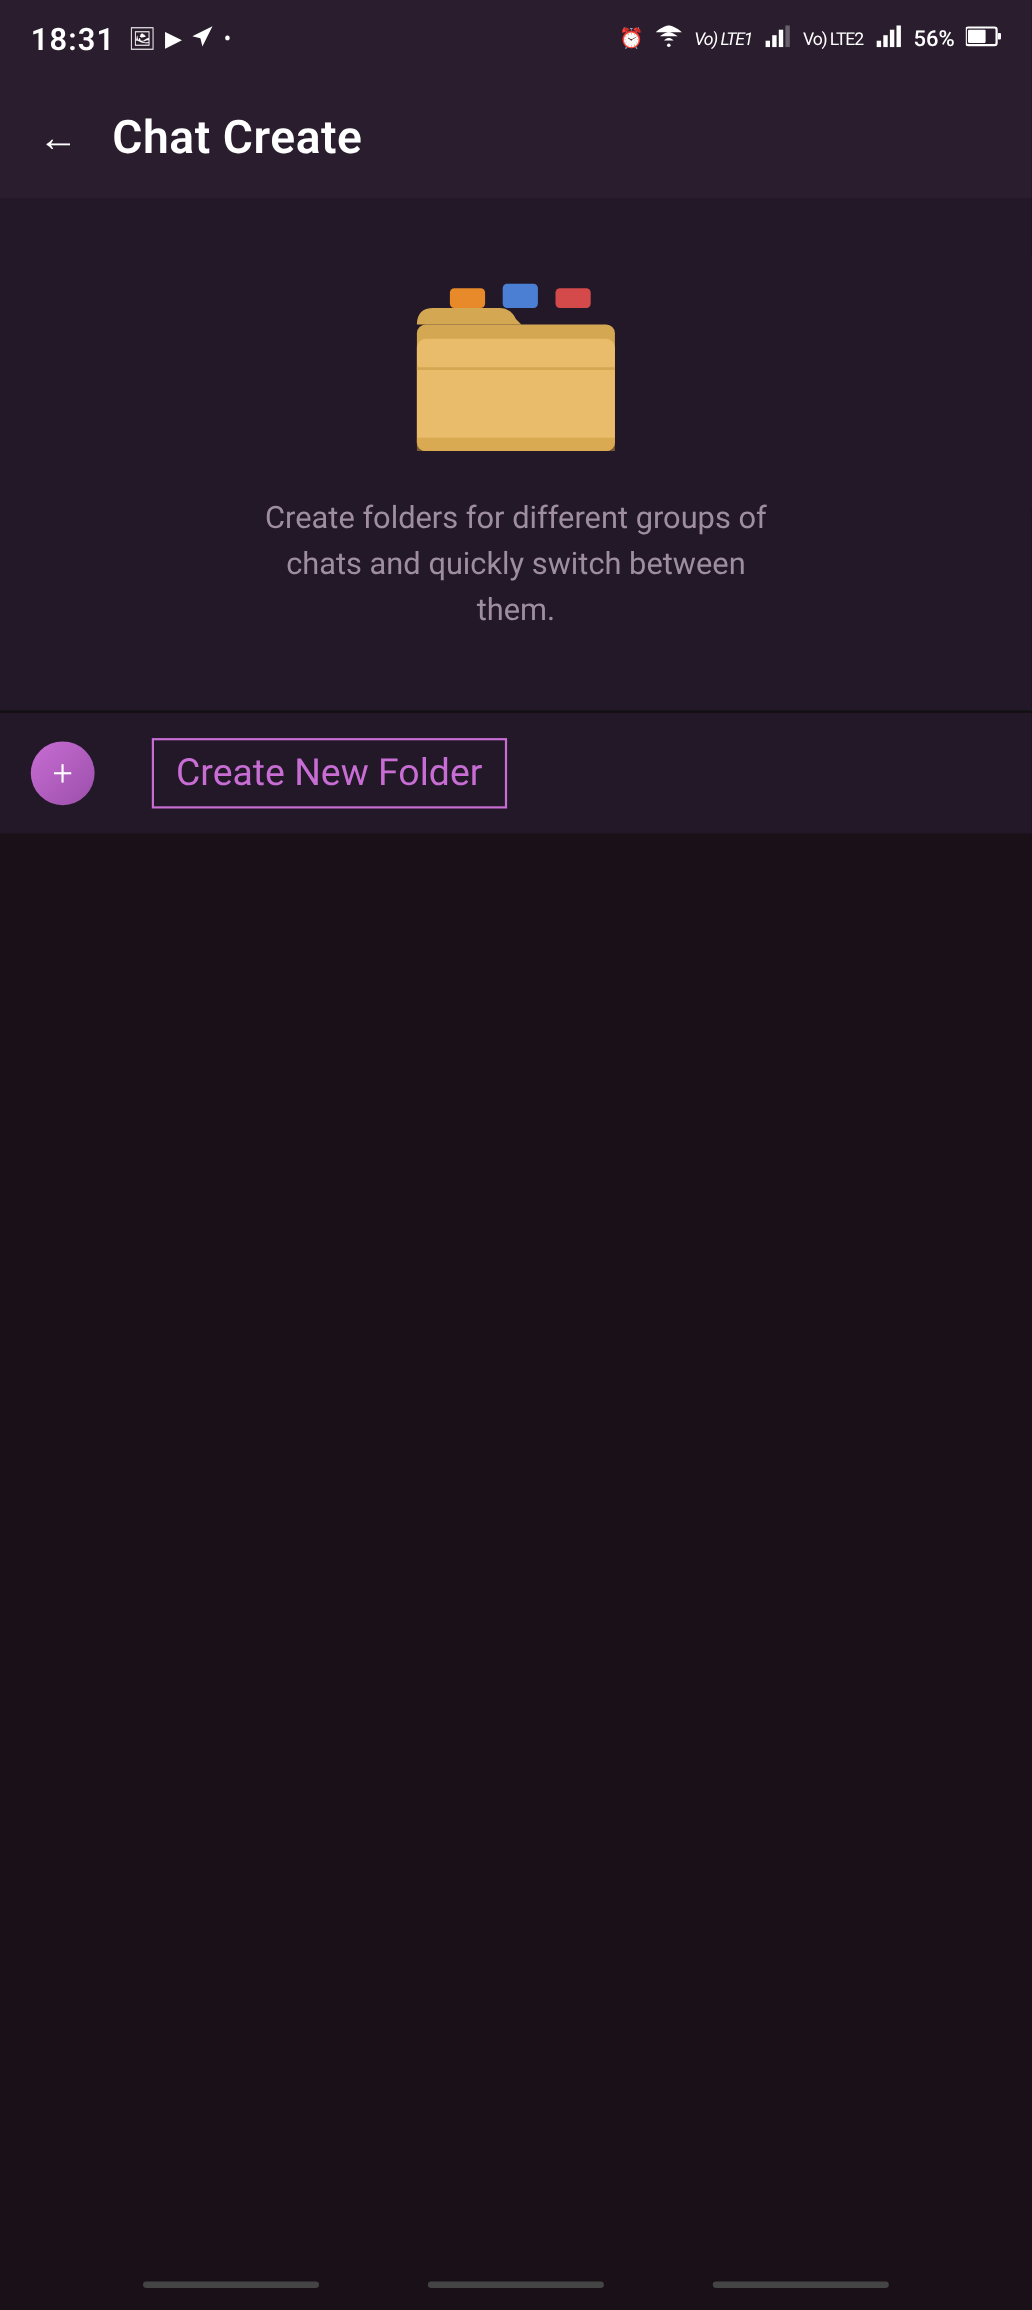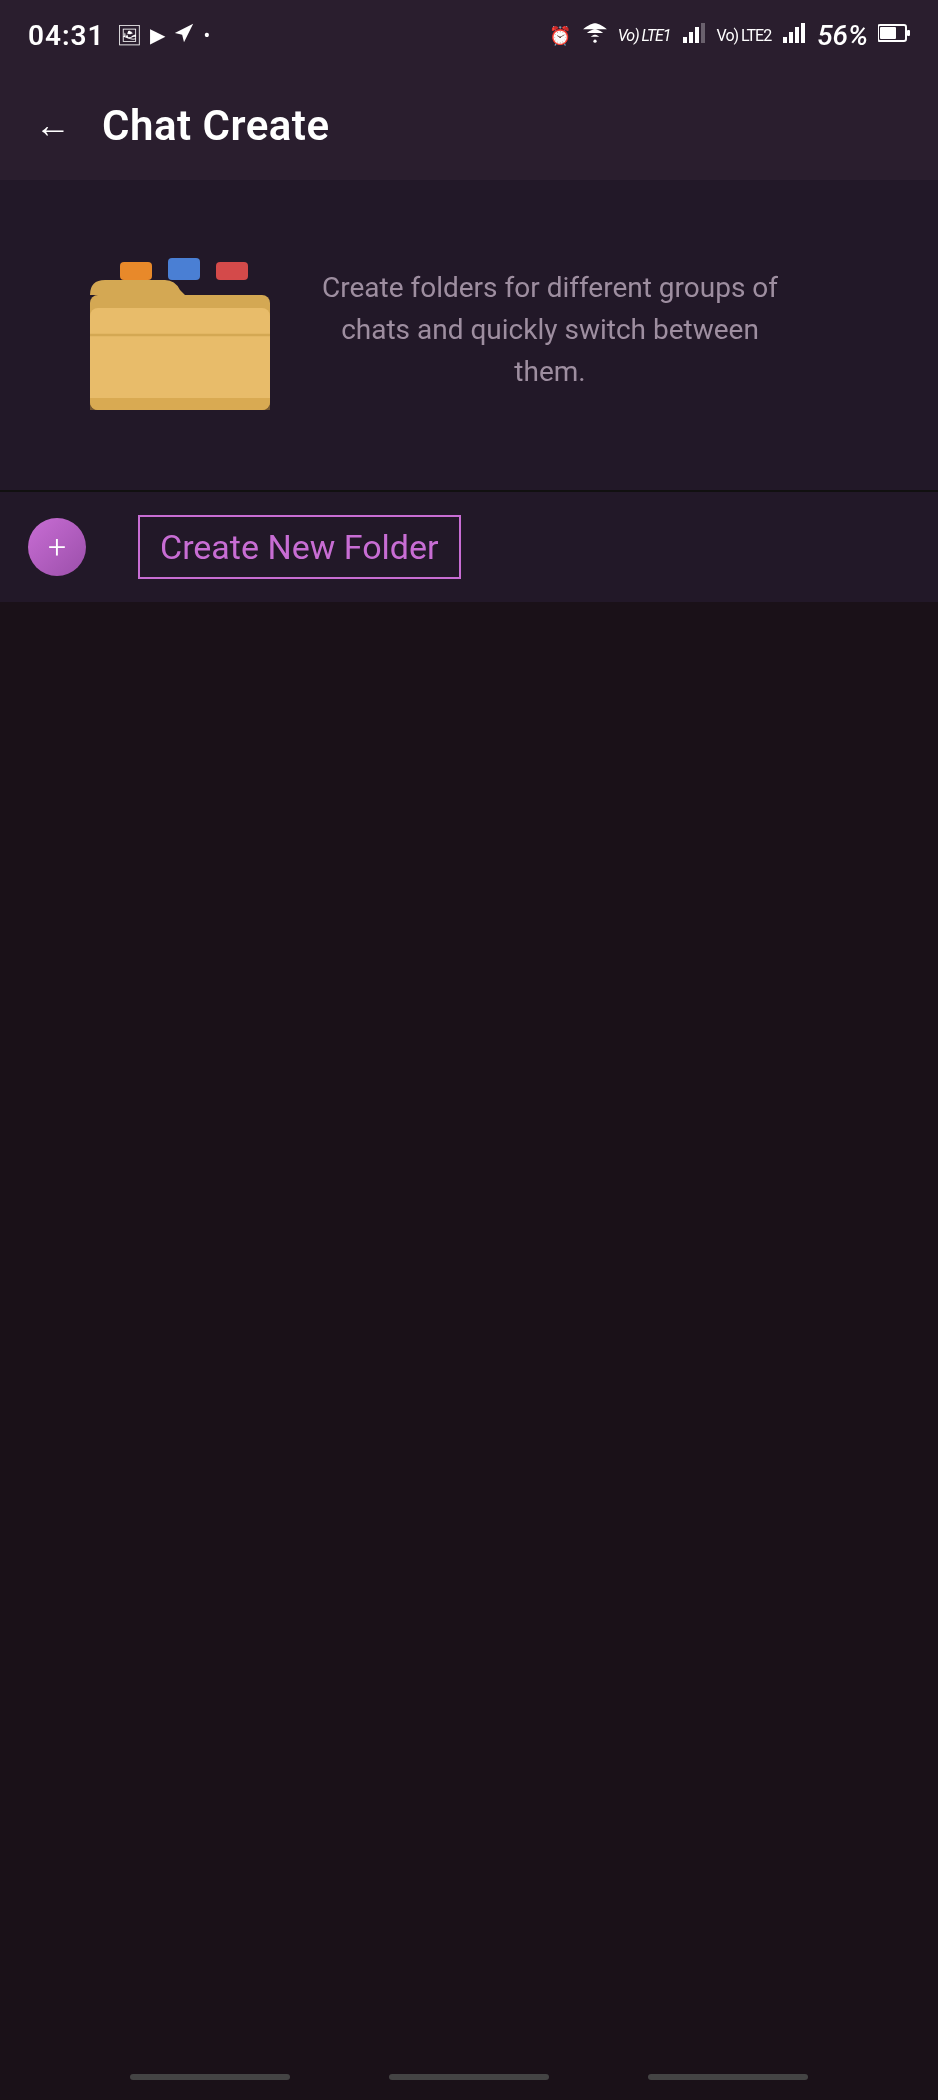--- a/index.html
+++ b/index.html
@@ -59,24 +59,23 @@
       align-items: center;
       gap: 10px;
     }
 
     .status-right-icon {
       font-size: 18px;
       color: #ffffff;
     }
 
     .battery-text {
-      font-size: 28px;
+      font-size: 20px;
       font-weight: 500;
       color: #ffffff;
-      font-style: italic;
     }
 
     
     .header {
       width: 100%;
       height: 110px;
       background-color: #2a1e2e;
       display: flex;
       align-items: center;
       padding: 0 28px;
@@ -102,21 +101,21 @@
       font-size: 42px;
       font-weight: 600;
       color: #ffffff;
       letter-spacing: 0.5px;
     }
 
     
     .illustration-area {
       background-color: #221828;
       display: flex;
-      flex-direction: row;
+      flex-direction: column;
       align-items: center;
       padding: 60px 80px 70px;
       gap: 30px;
     }
 
     
     .folder-illustration {
       width: 200px;
       height: 180px;
     }
@@ -200,21 +199,21 @@
       height: 6px;
       background-color: #444;
       border-radius: 3px;
     }
   </style>
 </head>
 <body>
 
 <div class="status-bar">
   <div class="status-left">
-    <span class="status-time">04:31</span>
+    <span class="status-time">18:31</span>
     <div class="status-icons">
       <span class="status-icon">🖼</span>
       <span class="status-icon">▶</span>
       <span class="status-icon">
         <svg width="22" height="22" viewBox="0 0 24 24" fill="white">
           <path d="M2 12L22 2L12 22L10 14L2 12Z"></path>
         </svg>
       </span>
       <span class="status-icon">•</span>
     </div>

